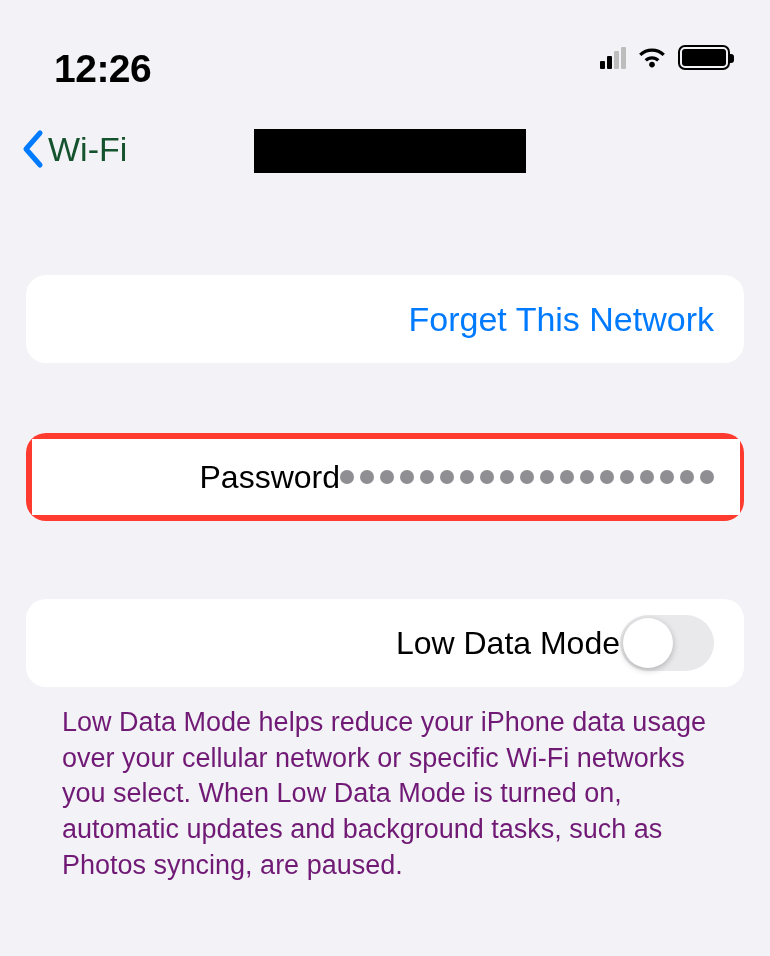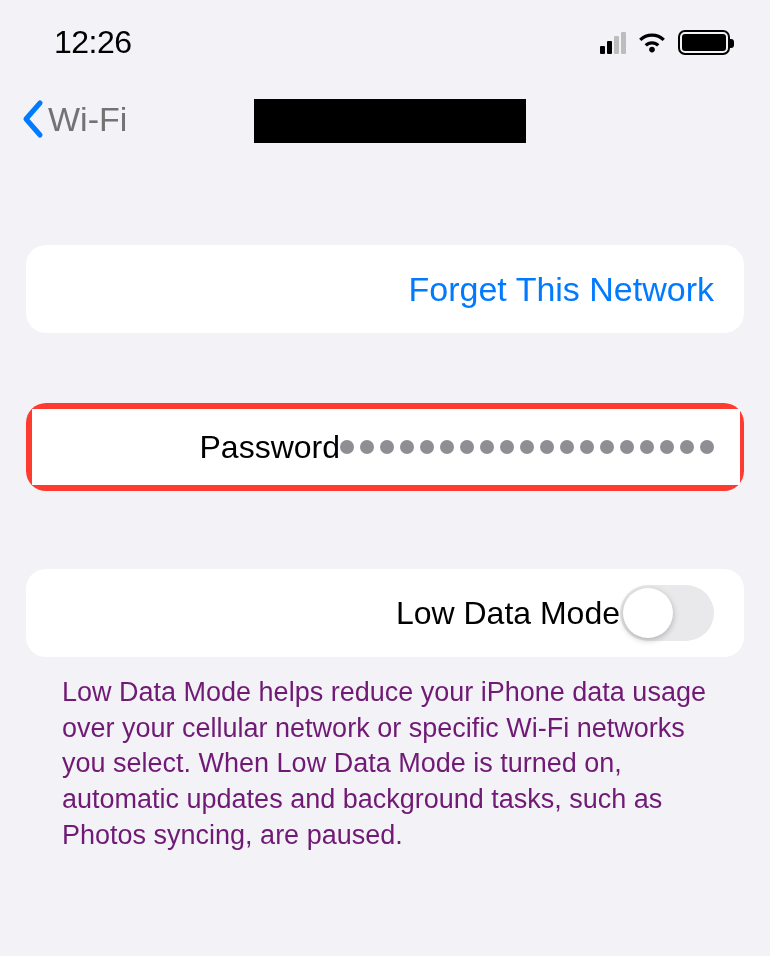--- a/index.html
+++ b/index.html
@@ -11,23 +11,24 @@
       color: #000;
       overflow: hidden;
     }
     .status-bar {
       display: flex;
       justify-content: space-between;
       align-items: center;
       padding: 24px 40px 10px 54px;
     }
     .status-time {
-      font-size: 32px;
-      font-weight: 400;
+      font-size: 39px;
+      font-weight: 700;
       letter-spacing: -0.5px;
+      margin-top: 23px;
     }
     .status-icons {
       display: flex;
       align-items: center;
       gap: 10px;
     }
     .cell-bars { display: flex; align-items: flex-end; gap: 2px; height: 22px; }
     .cell-bars span { width: 5px; border-radius: 1px; background: #000; display: block; }
     .cell-bars span:nth-child(1){ height: 8px; }
     .cell-bars span:nth-child(2){ height: 13px; }
@@ -45,21 +46,21 @@
     .battery-fill { background:#000; width:100%; height:100%; border-radius:3px; }
 
     .nav-bar {
       display: flex;
       align-items: center;
       padding: 28px 20px 10px 20px;
       position: relative;
     }
     .back-btn {
       display: flex; align-items: center; gap: 2px;
-      color: #737373; font-size: 34px; font-weight: 400;
+      color: #14532d; font-size: 34px; font-weight: 400;
       cursor: pointer;
     }
     .back-chevron svg { display:block; }
     .title-redact {
       position: absolute; left: 254px; top: 28px;
       width: 272px; height: 44px; background:#000;
     }
 
     .section {
       margin: 0 26px;

